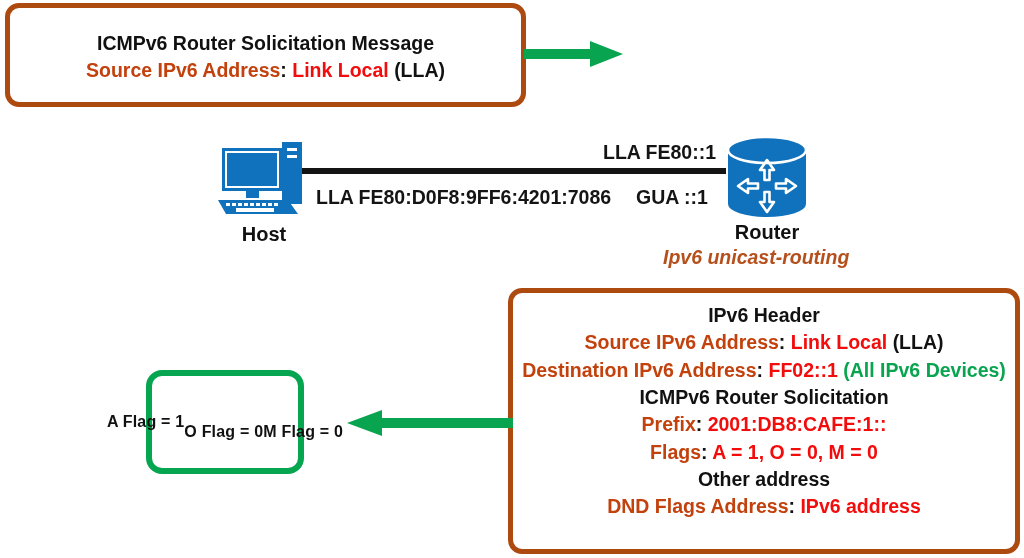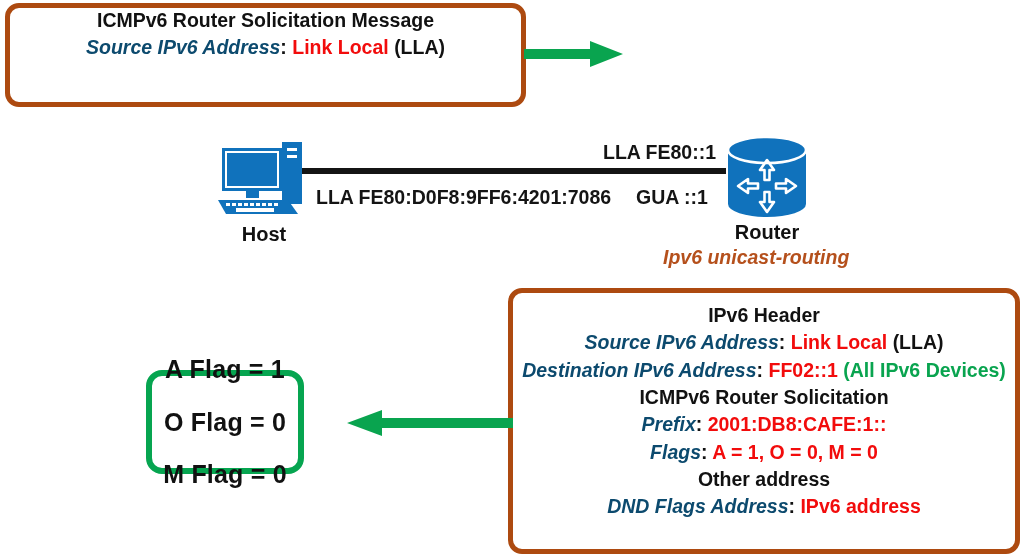--- a/index.html
+++ b/index.html
@@ -32,31 +32,31 @@
     border-radius: 16px;
   }
 
   .line {
     white-space: nowrap;
     font-weight: bold;
   }
 
   
   .t-black  { color: #111111; }
-  .t-blue   { color: #0c4a6e; font-style: italic; }
+  .t-blue   { color: #c2410c; }
   .t-red    { color: #F20C0C; }
   .t-green  { color: #09A44F; }
 
   
   #rs-box {
     left: 5px;
     top: 3px;
     width: 521px;
     height: 104px;
-    padding-top: 0;
+    padding-top: 23px;
     font-size: 19.5px;
   }
   #rs-box .line + .line { margin-top: 2px; }
 
   
   #ra-box {
     left: 508px;
     top: 288px;
     width: 512px;
     height: 266px;
@@ -64,23 +64,23 @@
     font-size: 19.5px;
   }
   #ra-box .line + .line { margin-top: 2px; }
 
   
   #flags-box {
     left: 146px;
     top: 370px;
     width: 158px;
     height: 104px;
-    font-size: 25px;
+    font-size: 16px;
     display: flex;
-    flex-direction: column;
+    flex-direction: row;
     justify-content: center;
     align-items: center;
     color: #111111;
   }
   #flags-box .line { letter-spacing: .2px; }
   #flags-box .line + .line { margin-top: 20px; }
 
   
   .arrow { position: absolute; }
   #arrow-right { left: 524px; top: 40px;  width: 100px; height: 28px; }

